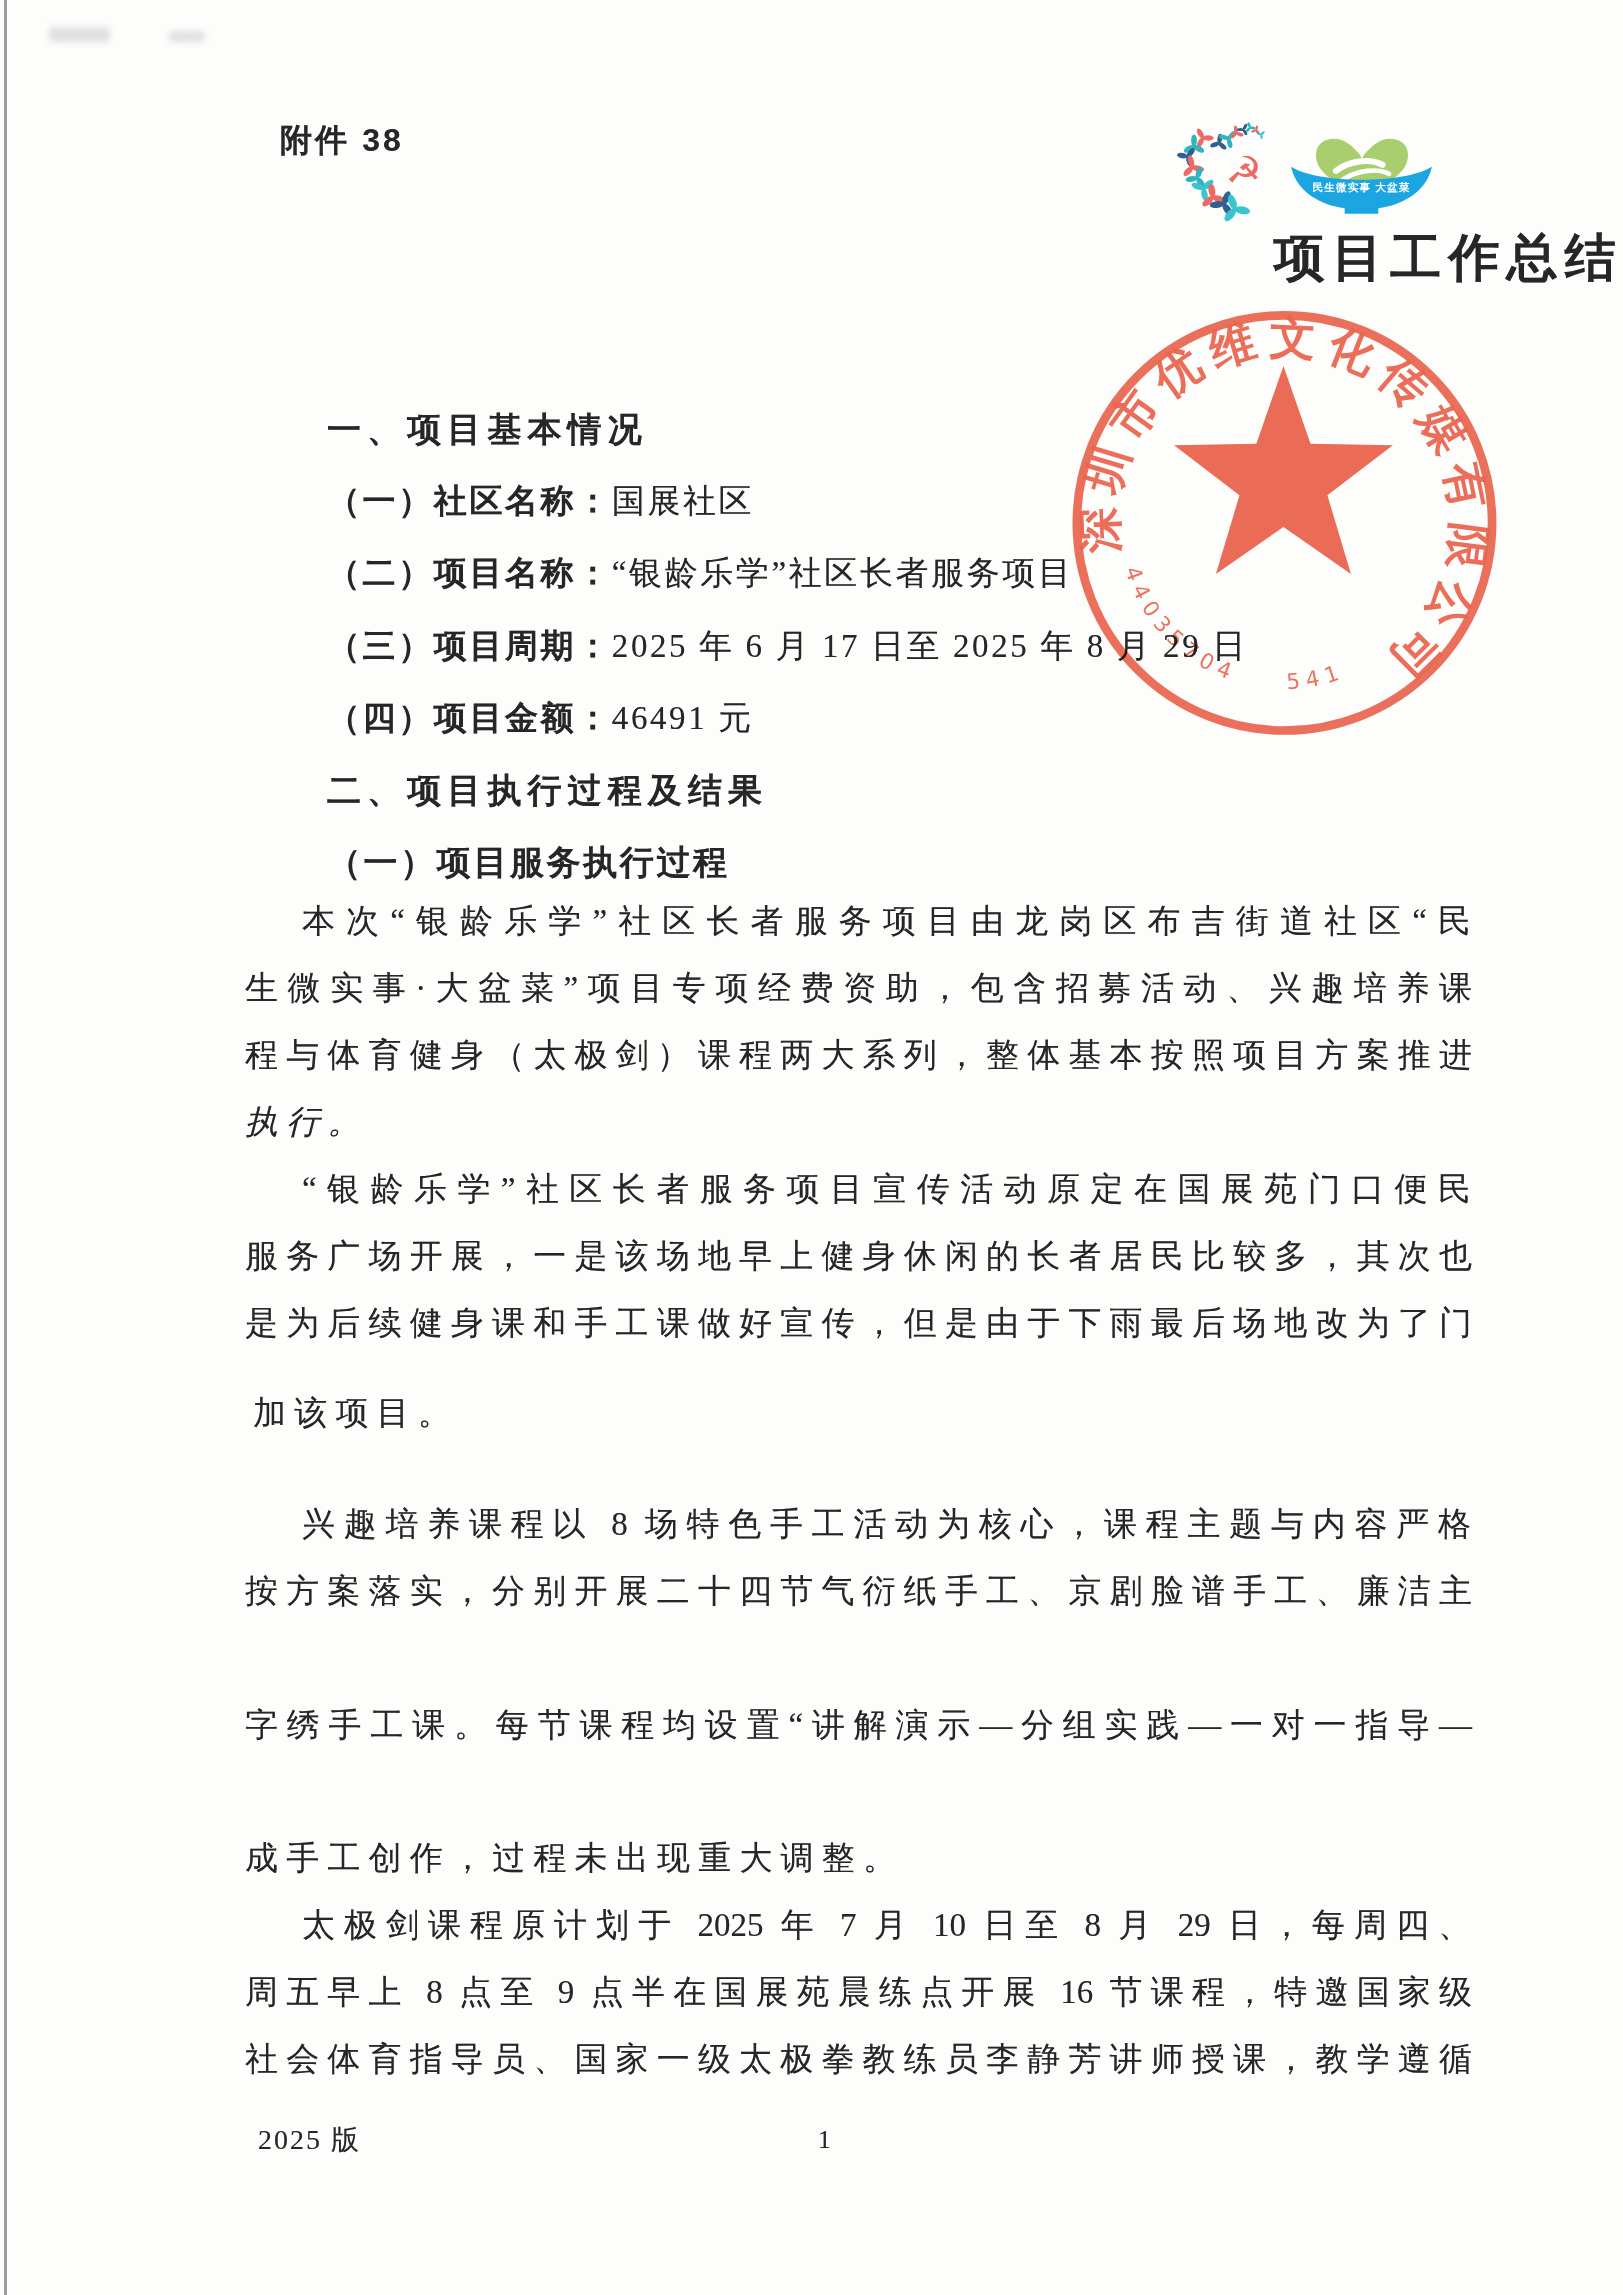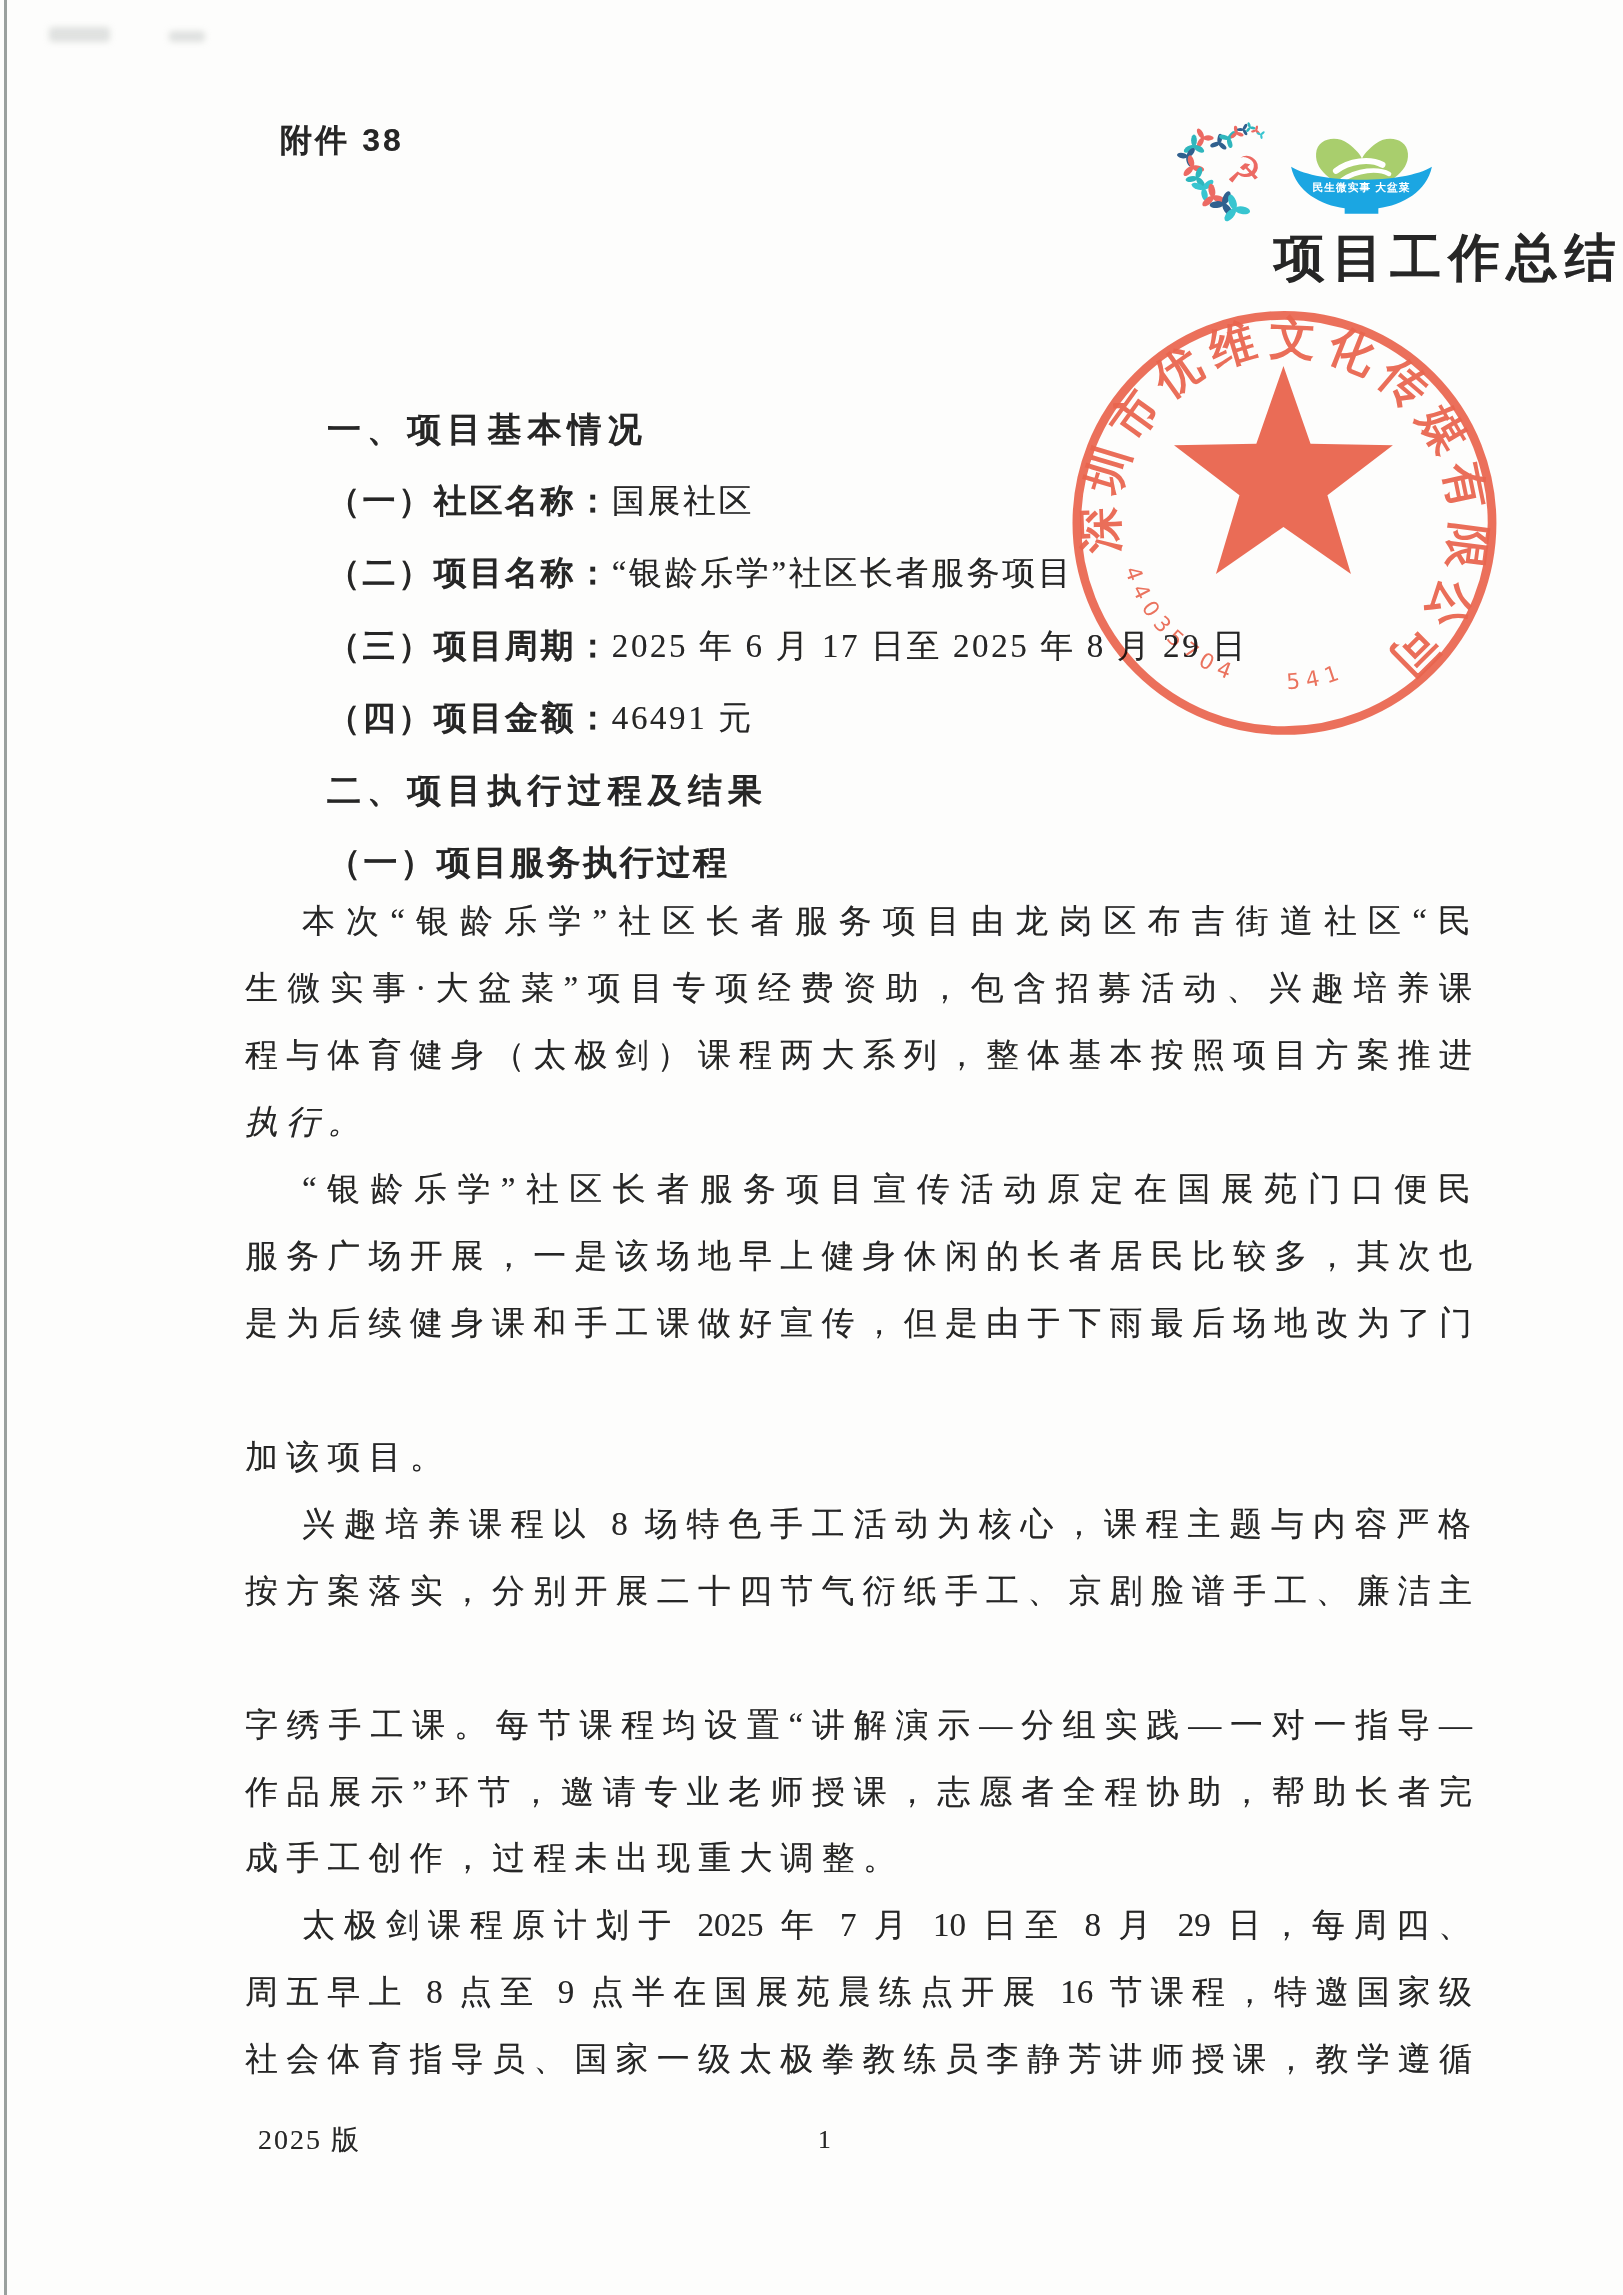--- a/index.html
+++ b/index.html
@@ -98,26 +98,25 @@
   <div class="abs hline txt" style="top:839px;letter-spacing:2.6px;">（一）项目服务执行过程</div>
 
   <div class="abs bline first txt" style="top:898px;">本次“银龄乐学”社区长者服务项目由龙岗区布吉街道社区“民</div>
   <div class="abs bline txt" style="top:965px;">生微实事·大盆菜”项目专项经费资助，包含招募活动、兴趣培养课</div>
   <div class="abs bline txt" style="top:1032px;">程与体育健身（太极剑）课程两大系列，整体基本按照项目方案推进</div>
   <div class="abs bline short txt" style="top:1099px;font-style:italic;">执行。</div>
 
   <div class="abs bline first txt" style="top:1166px;">“银龄乐学”社区长者服务项目宣传活动原定在国展苑门口便民</div>
   <div class="abs bline txt" style="top:1233px;">服务广场开展，一是该场地早上健身休闲的长者居民比较多，其次也</div>
   <div class="abs bline txt" style="top:1300px;">是为后续健身课和手工课做好宣传，但是由于下雨最后场地改为了门</div>
-  <div class="abs bline short txt" style="top:1434px;">加该项目。</div>
+  <div class="abs bline short txt" style="top:1390px;margin-left:8px;">加该项目。</div>
 
   <div class="abs bline first txt" style="top:1501px;">兴趣培养课程以 8 场特色手工活动为核心，课程主题与内容严格</div>
   <div class="abs bline txt" style="top:1568px;">按方案落实，分别开展二十四节气衍纸手工、京剧脸谱手工、廉洁主</div>
   <div class="abs bline txt" style="top:1702px;">字绣手工课。每节课程均设置“讲解演示—分组实践—一对一指导—</div>
-  <div class="abs bline txt" style="top:1769px;">作品展示”环节，邀请专业老师授课，志愿者全程协助，帮助长者完</div>
   <div class="abs bline short txt" style="top:1835px;">成手工创作，过程未出现重大调整。</div>
 
   <div class="abs bline first txt" style="top:1902px;">太极剑课程原计划于 2025 年 7 月 10 日至 8 月 29 日，每周四、</div>
   <div class="abs bline txt" style="top:1969px;">周五早上 8 点至 9 点半在国展苑晨练点开展 16 节课程，特邀国家级</div>
   <div class="abs bline txt" style="top:2036px;">社会体育指导员、国家一级太极拳教练员李静芳讲师授课，教学遵循</div>
 
   <svg class="stamp" viewBox="0 0 860 880">
     <defs>
       <path id="arcTop" d="M 102 489 A 330 330 0 1 1 616 702" fill="none"></path>
       <path id="arcBottom" d="M 113 516 A 325 325 0 0 0 613 698" fill="none"></path>

